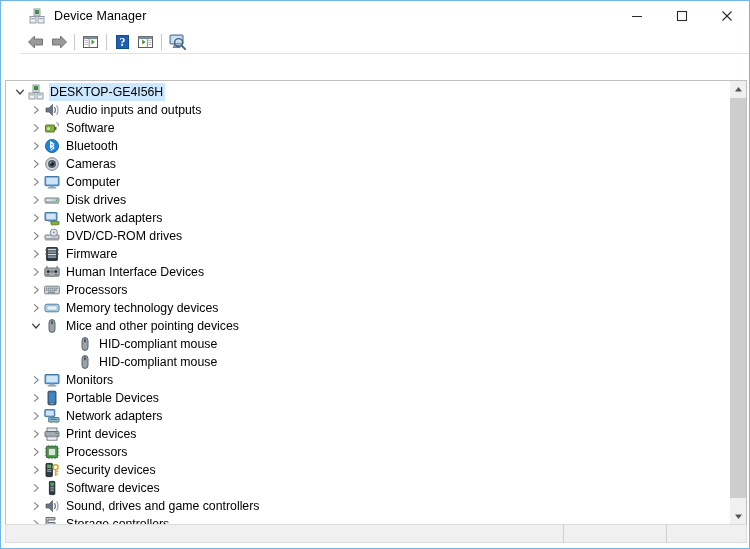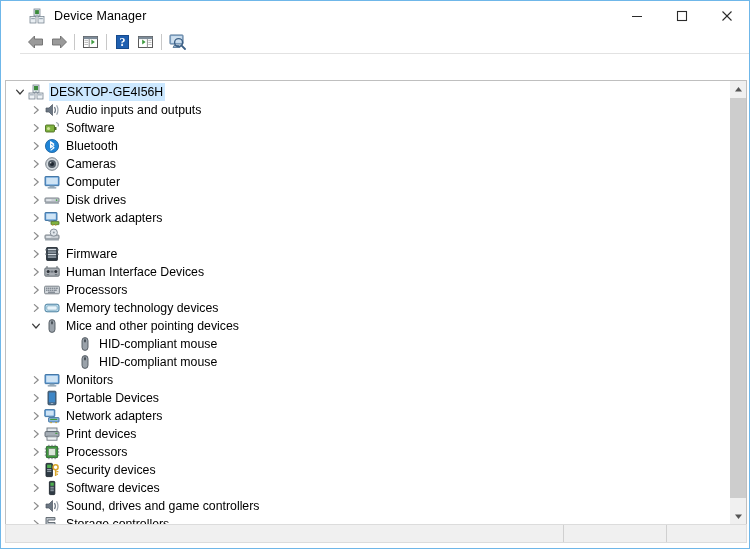--- a/index.html
+++ b/index.html
@@ -421,20 +421,21 @@
               <path d="M3.4 1.6 L7.2 5 L3.4 8.4" fill="none" stroke="#8b8b8b" stroke-width="1.25" stroke-linecap="round" stroke-linejoin="round"></path>
             </svg>
           </span>
           <span class="row-icon"><svg width="16" height="16" viewBox="0 0 16 16">
               <rect x="1" y="7" width="14" height="4" rx="0.8" fill="#c8ced4" stroke="#6c757d" stroke-width="0.9"></rect>
               <rect x="1" y="11" width="14" height="1.6" rx="0.5" fill="#9aa3ab"></rect>
               <circle cx="9.8" cy="4.6" r="3.6" fill="#dfe5ea" stroke="#7b858e" stroke-width="0.9"></circle>
               <circle cx="9.8" cy="4.6" r="1" fill="#8d97a1"></circle>
               <rect x="2.4" y="8.2" width="4.4" height="1.4" fill="#e6eaee"></rect>
             </svg></span>
+          <span class="row-label">DVD/CD-ROM drives</span>
         </div>
         <div class="row lvl1">
           <span class="chev">
             <svg width="10" height="10" viewBox="0 0 10 10">
               <path d="M3.4 1.6 L7.2 5 L3.4 8.4" fill="none" stroke="#8b8b8b" stroke-width="1.25" stroke-linecap="round" stroke-linejoin="round"></path>
             </svg>
           </span>
           <span class="row-icon"><svg width="16" height="16" viewBox="0 0 16 16">
               <rect x="2.6" y="1.6" width="10.8" height="12.8" rx="0.6" fill="#2f3b45" stroke="#1c242b" stroke-width="0.9"></rect>
               <rect x="3.8" y="2.8" width="8.4" height="1.5" fill="#d6dde3"></rect>

